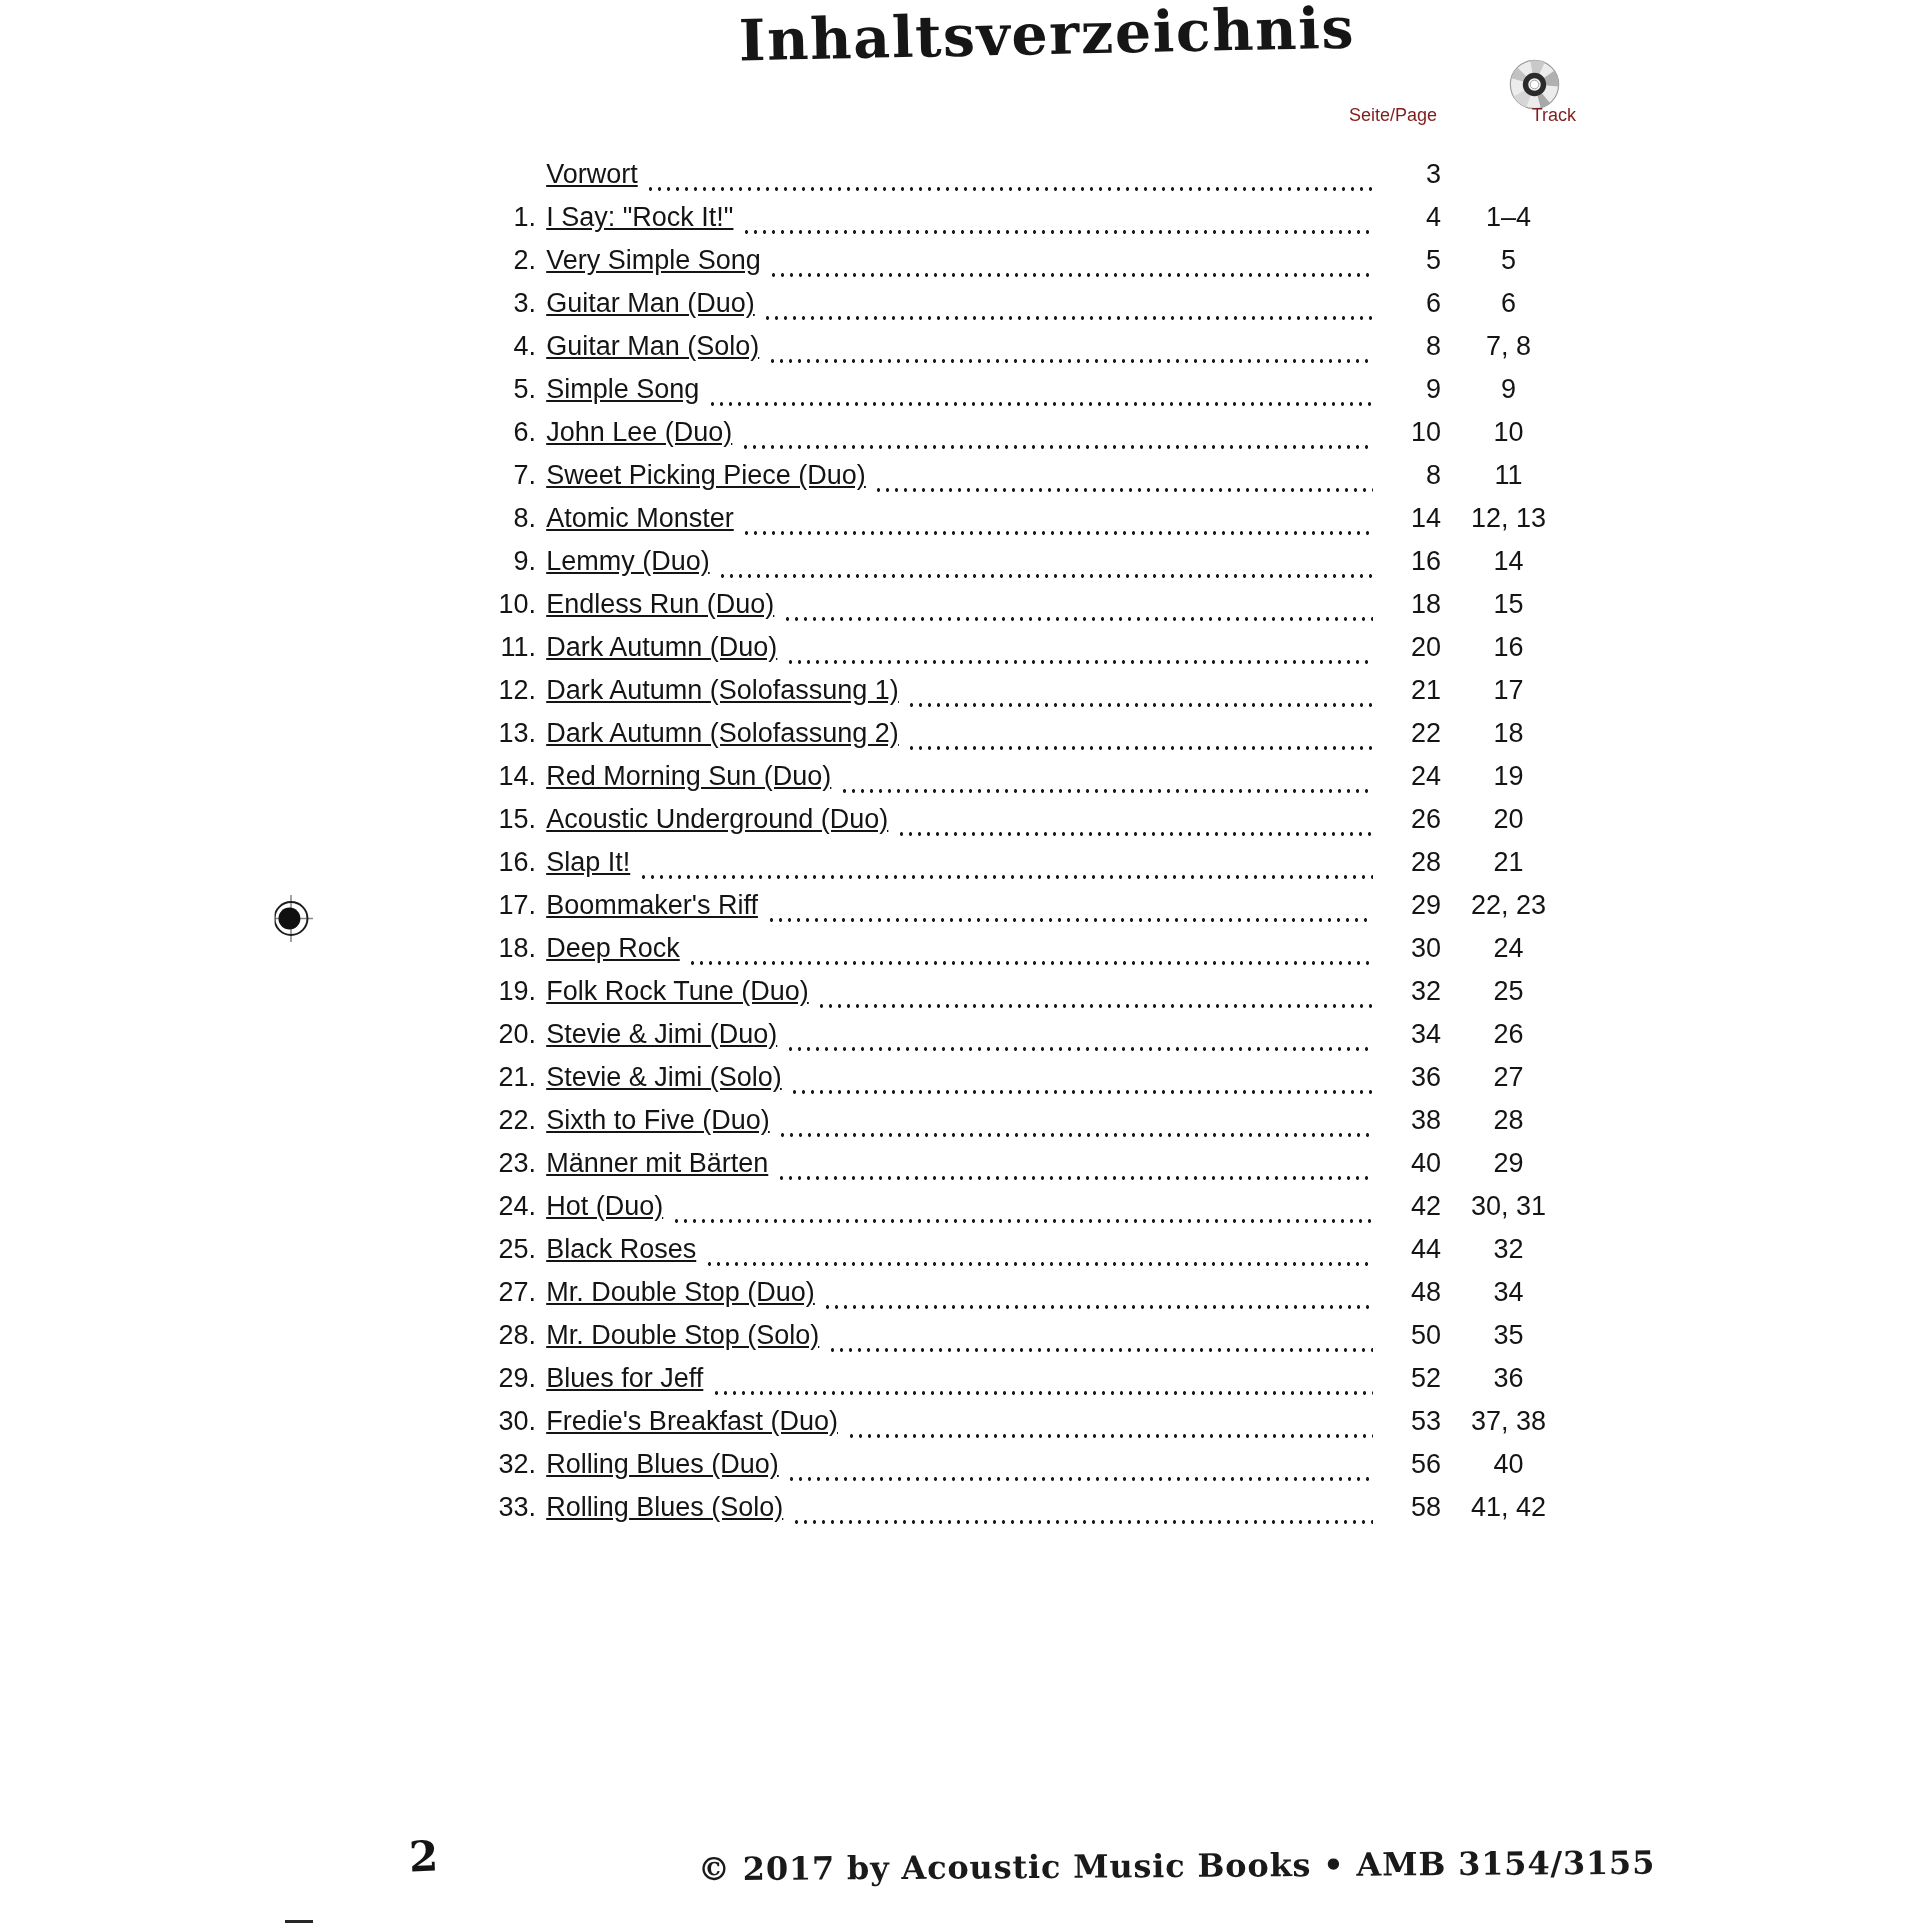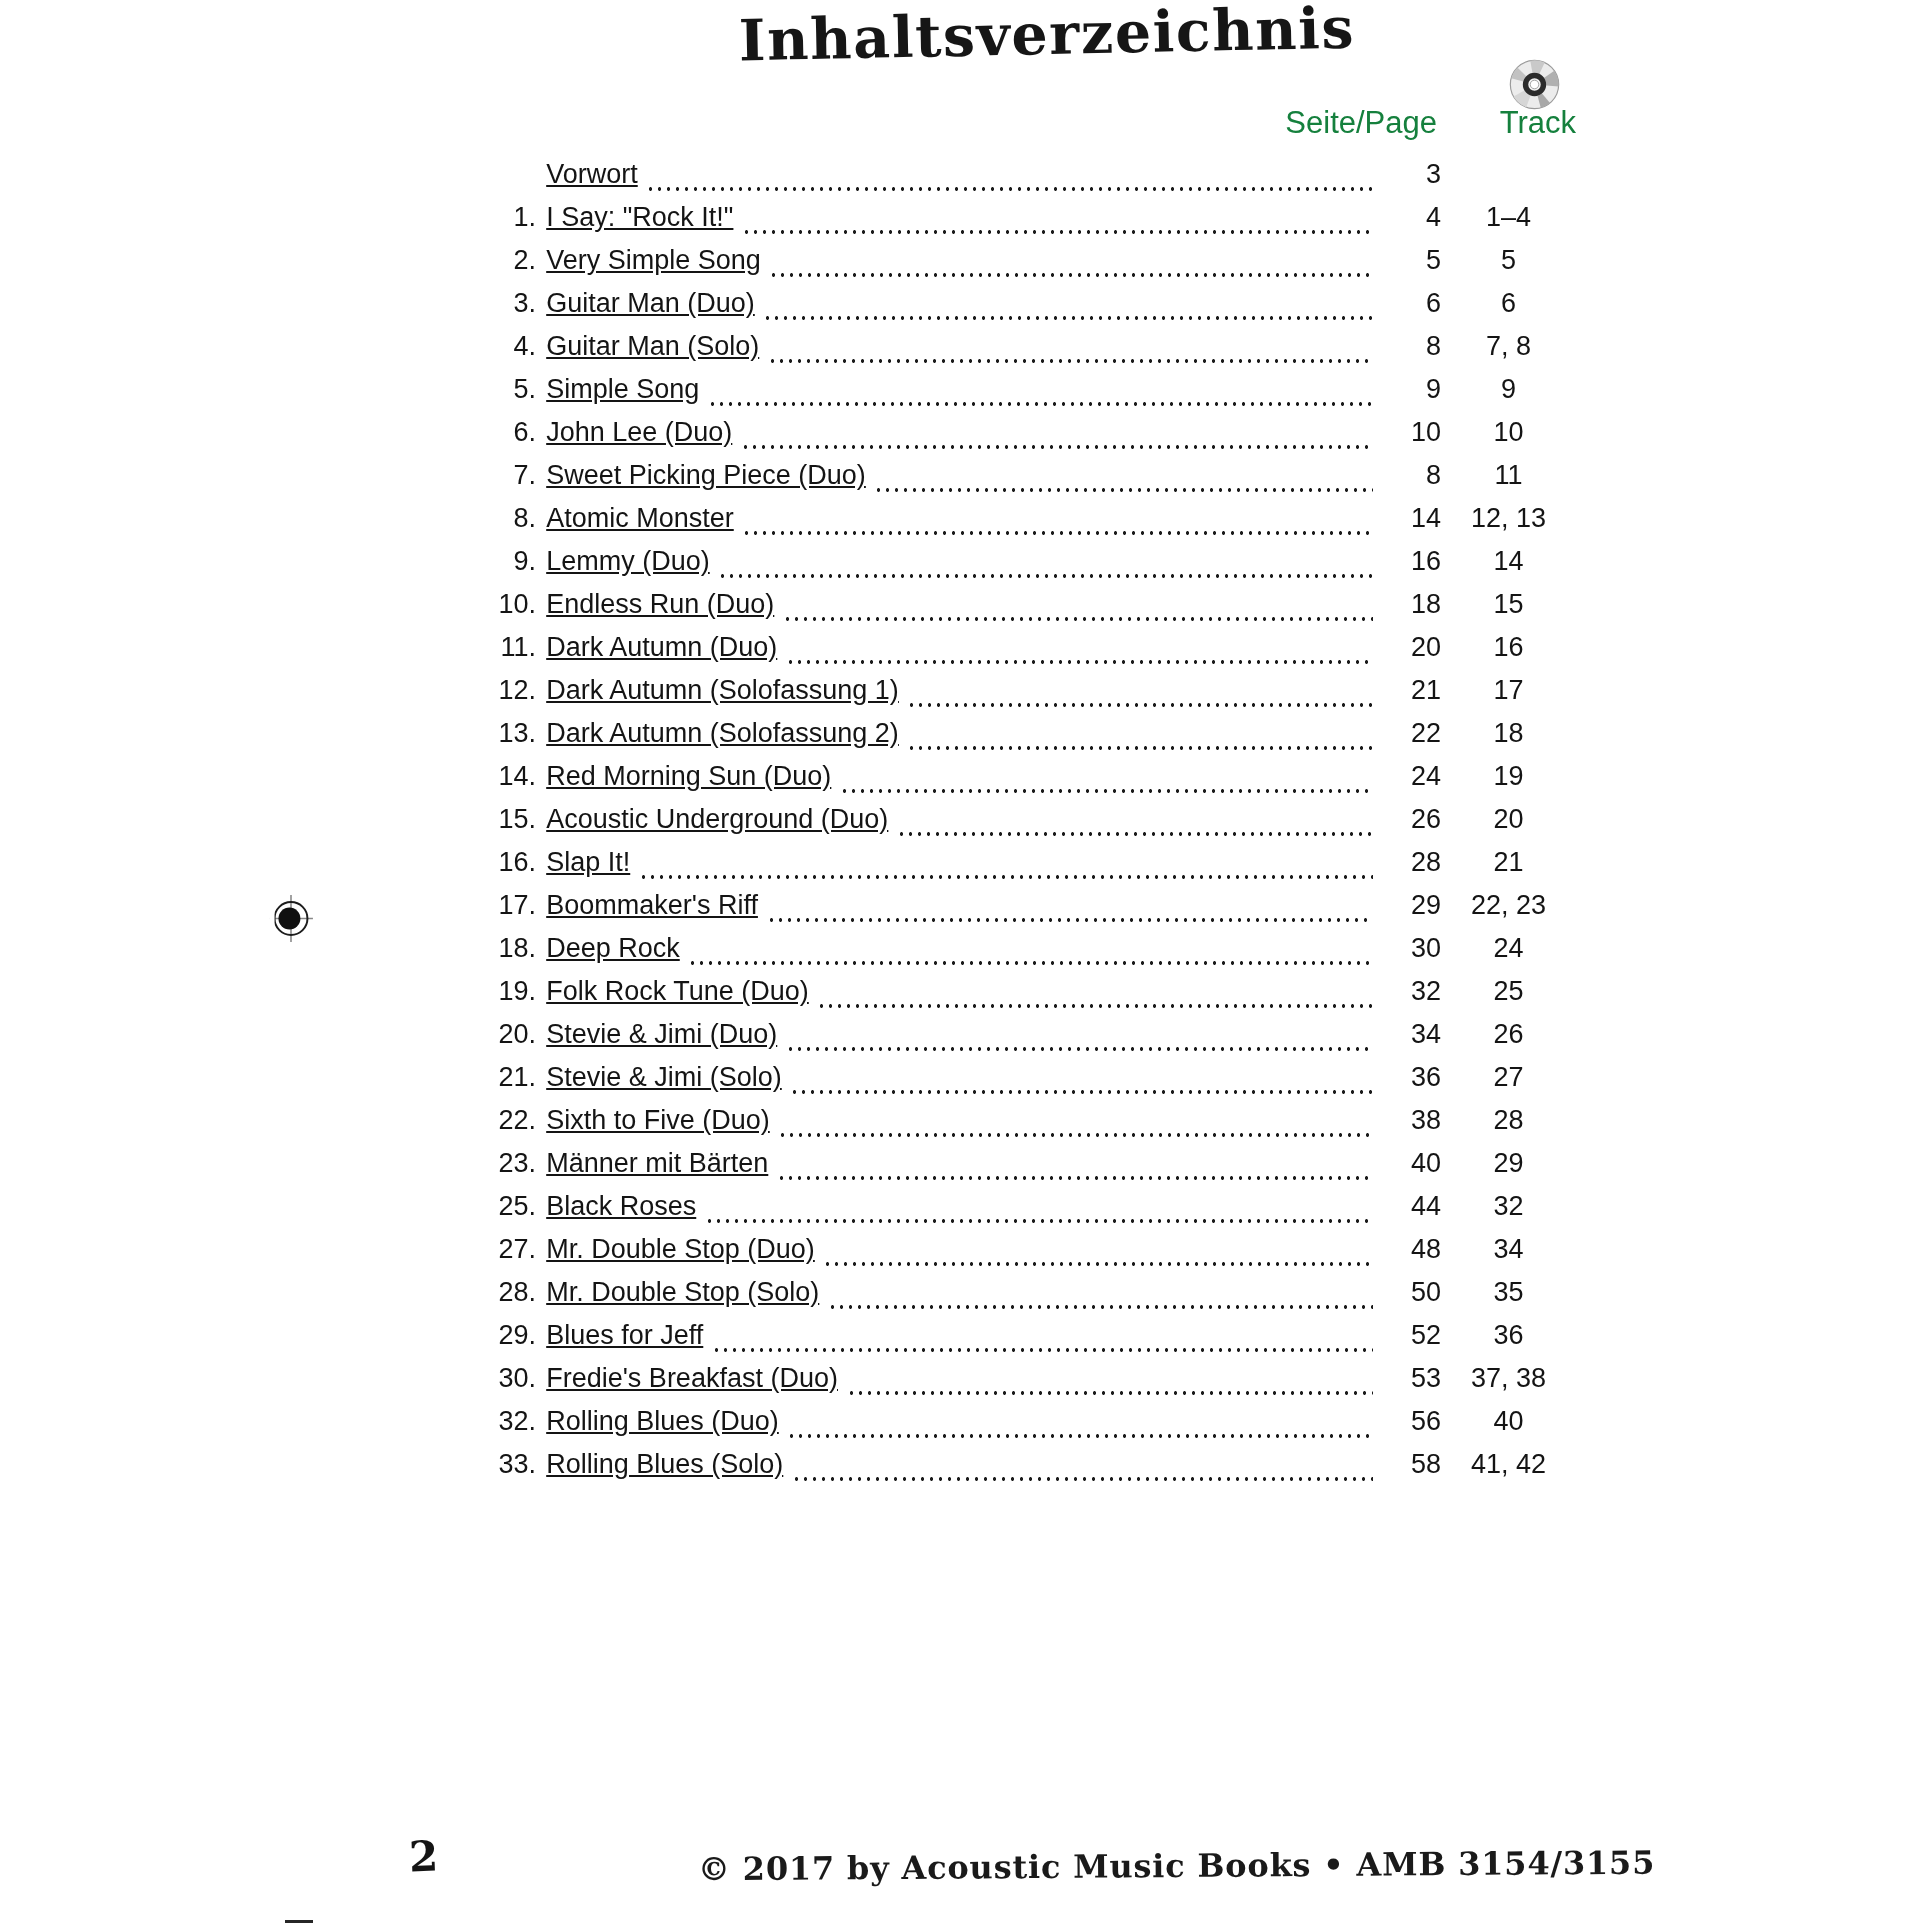--- a/index.html
+++ b/index.html
@@ -18,21 +18,21 @@
     font-family:"DejaVu Serif", serif;
     font-weight:700;
     font-size:57px;
     letter-spacing:1.6px;
     white-space:nowrap;
     color:#161616;
   }
   .cd-wrap{position:absolute;left:1508px;top:58px;width:53px;height:53px;}
   .hdr{
     position:absolute;top:105px;
-    font-size:31px;color:#15803d;white-space:nowrap;
+    font-size:18px;color:#7f1d1d;white-space:nowrap;
   }
   .hdr-page{right:488px;}
   .hdr-track{right:349px;}
   .toc{position:absolute;left:465px;top:153px;width:1111px;}
   .row{display:flex;height:43px;align-items:center;font-size:27px;color:#141414;}
   .num{flex:0 0 auto;width:71px;text-align:right;white-space:nowrap;}
   .ttl{flex:0 0 auto;padding-left:10.2px;white-space:nowrap;text-decoration:underline;}
   .dots{
     flex:1 1 auto;
     height:25px;
@@ -274,20 +274,27 @@
     </div>
 
     <div class="row">
       <span class="num">23.</span>
       <span class="ttl">Männer mit Bärten</span>
       <span class="dots"></span>
       <span class="pg">40</span>
       <span class="trk">29</span>
     </div>
 
+    <div class="row">
+      <span class="num">24.</span>
+      <span class="ttl">Hot (Duo)</span>
+      <span class="dots"></span>
+      <span class="pg">42</span>
+      <span class="trk">30, 31</span>
+    </div>
 
     <div class="row">
       <span class="num">25.</span>
       <span class="ttl">Black Roses</span>
       <span class="dots"></span>
       <span class="pg">44</span>
       <span class="trk">32</span>
     </div>
 
 

